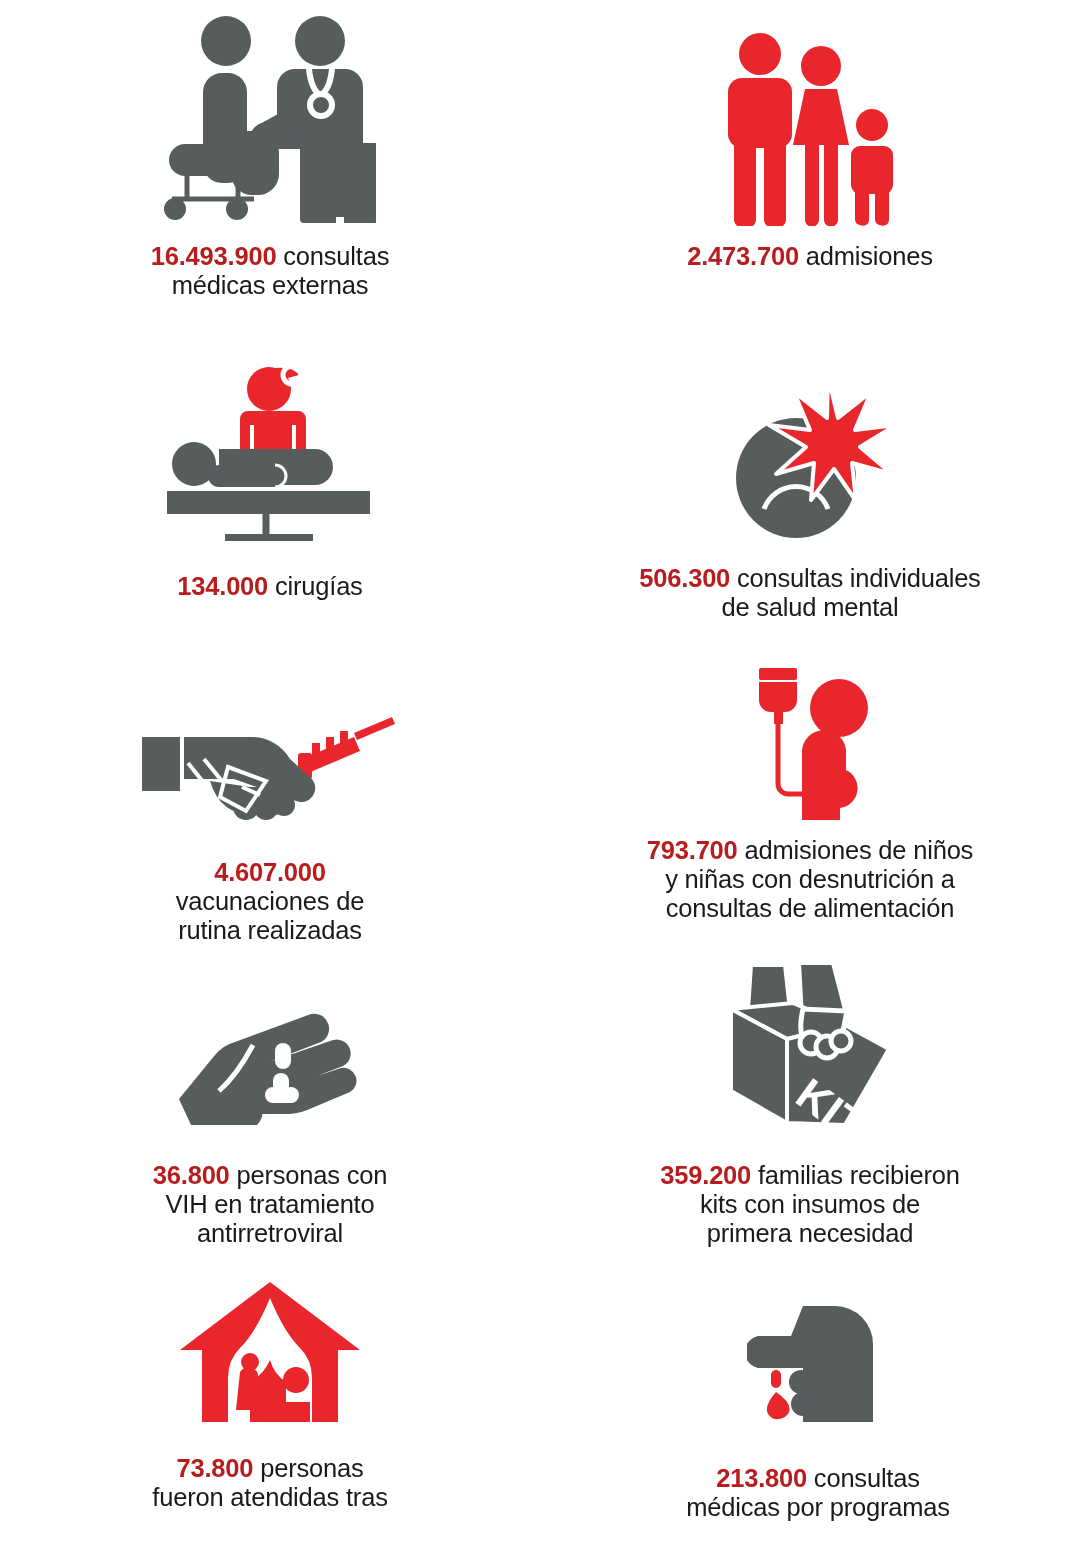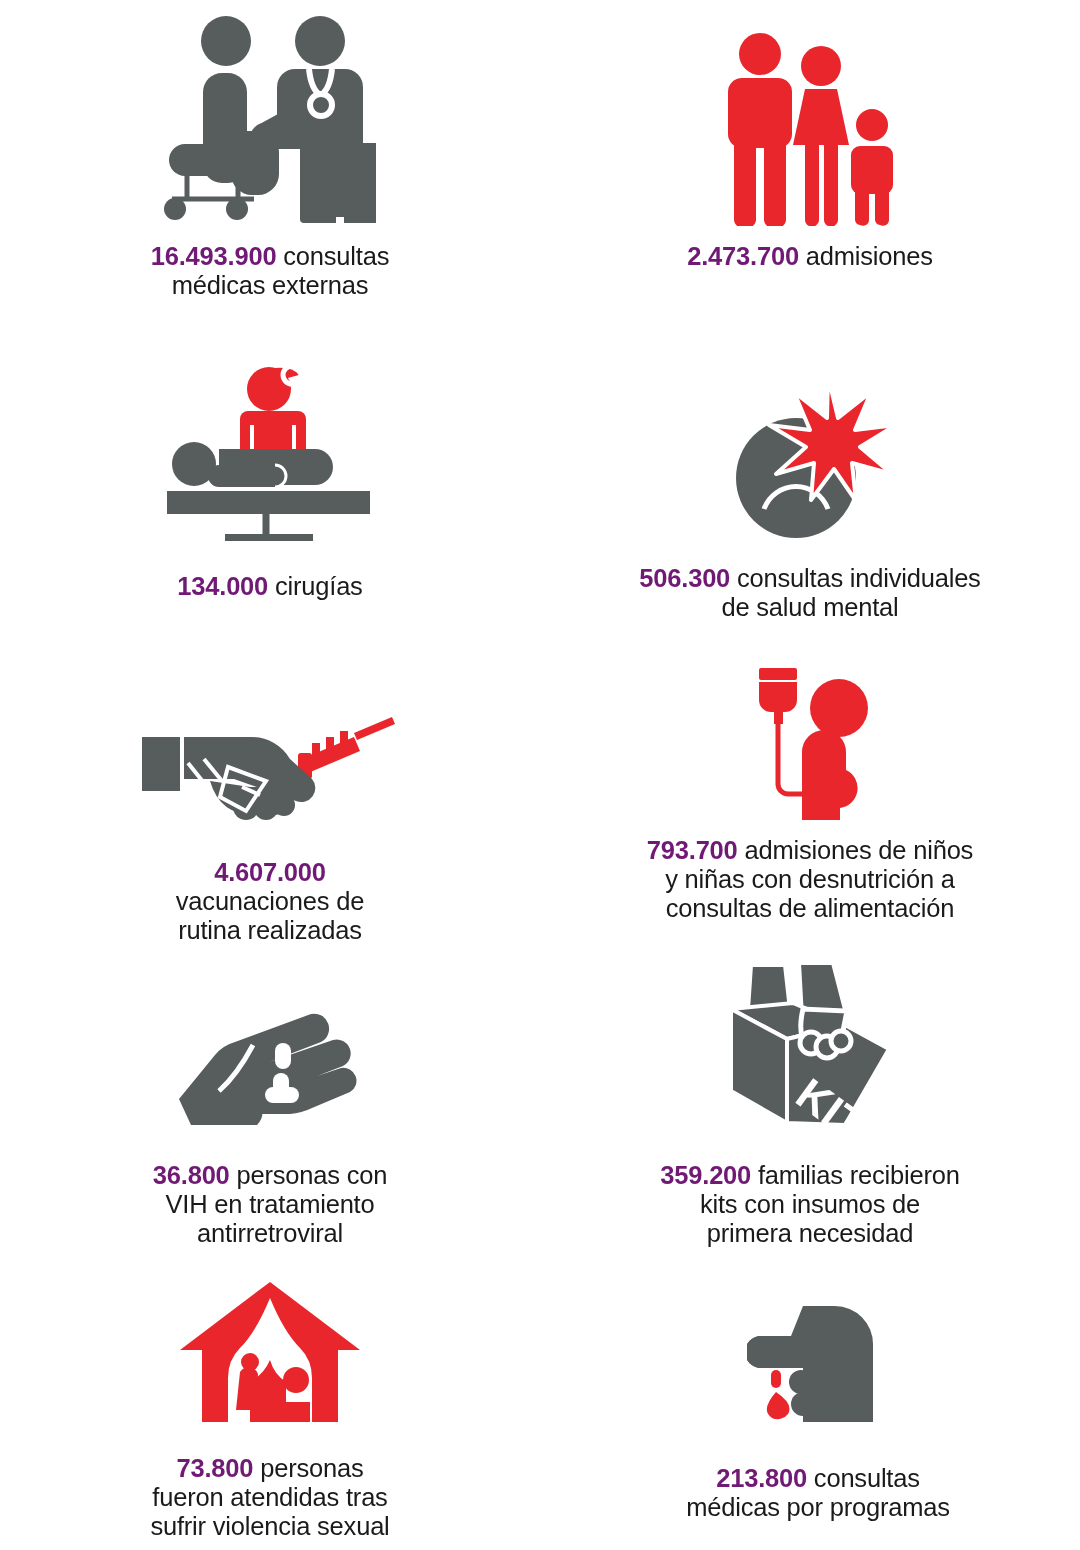--- a/index.html
+++ b/index.html
@@ -38,21 +38,21 @@
   }
   .caption {
     text-align: center;
     color: #1a1a1a;
     font-size: 25.5px;
     line-height: 1.14;
     letter-spacing: -0.2px;
     font-weight: 400;
   }
   .caption .num {
-    color: #701a75;
+    color: #b91c1c;
     font-weight: 700;
   }
 
   
   .c1 .icon-wrap { height: 226px; padding-top: 58px; }
   .c1 .caption { margin-top: 16px; }
   .c2 .icon-wrap { height: 226px; padding-top: 60px; }
   .c2 .caption { margin-top: 16px; }
 
   .c3 .icon-wrap { height: 196px; padding-top: 18px; }
@@ -347,21 +347,20 @@
             <circle cx="72" cy="82" r="9"></circle>
             <circle cx="118" cy="100" r="13"></circle>
             <path d="M104 122 h28 v20 h-30 Z"></path>
           </g>
         </svg>
       </div>
       <div class="caption">
         <span class="num">73.800</span>
         <span>personas</span><br>
         <span>fueron atendidas tras</span><br>
-        <span>sufrir violencia sexual</span>
       </div>
     </div>
 
     <div class="cell c10">
       <div class="icon-wrap">
         <svg width="126" height="118" viewBox="0 0 126 118" aria-hidden="true">
           <g fill="#575c5d">
             <path d="M56 2 h32 a38 38 0 0 1 38 38 v78 h-70 Z"></path>
             <path d="M56 2 a24 24 0 0 1 20 38 l-26 24 h-36 a16 16 0 0 1 0 -32 h30 Z"></path>
             <path d="M14 32 h44 v32 h-44 a16 16 0 0 1 0 -32 Z"></path>

